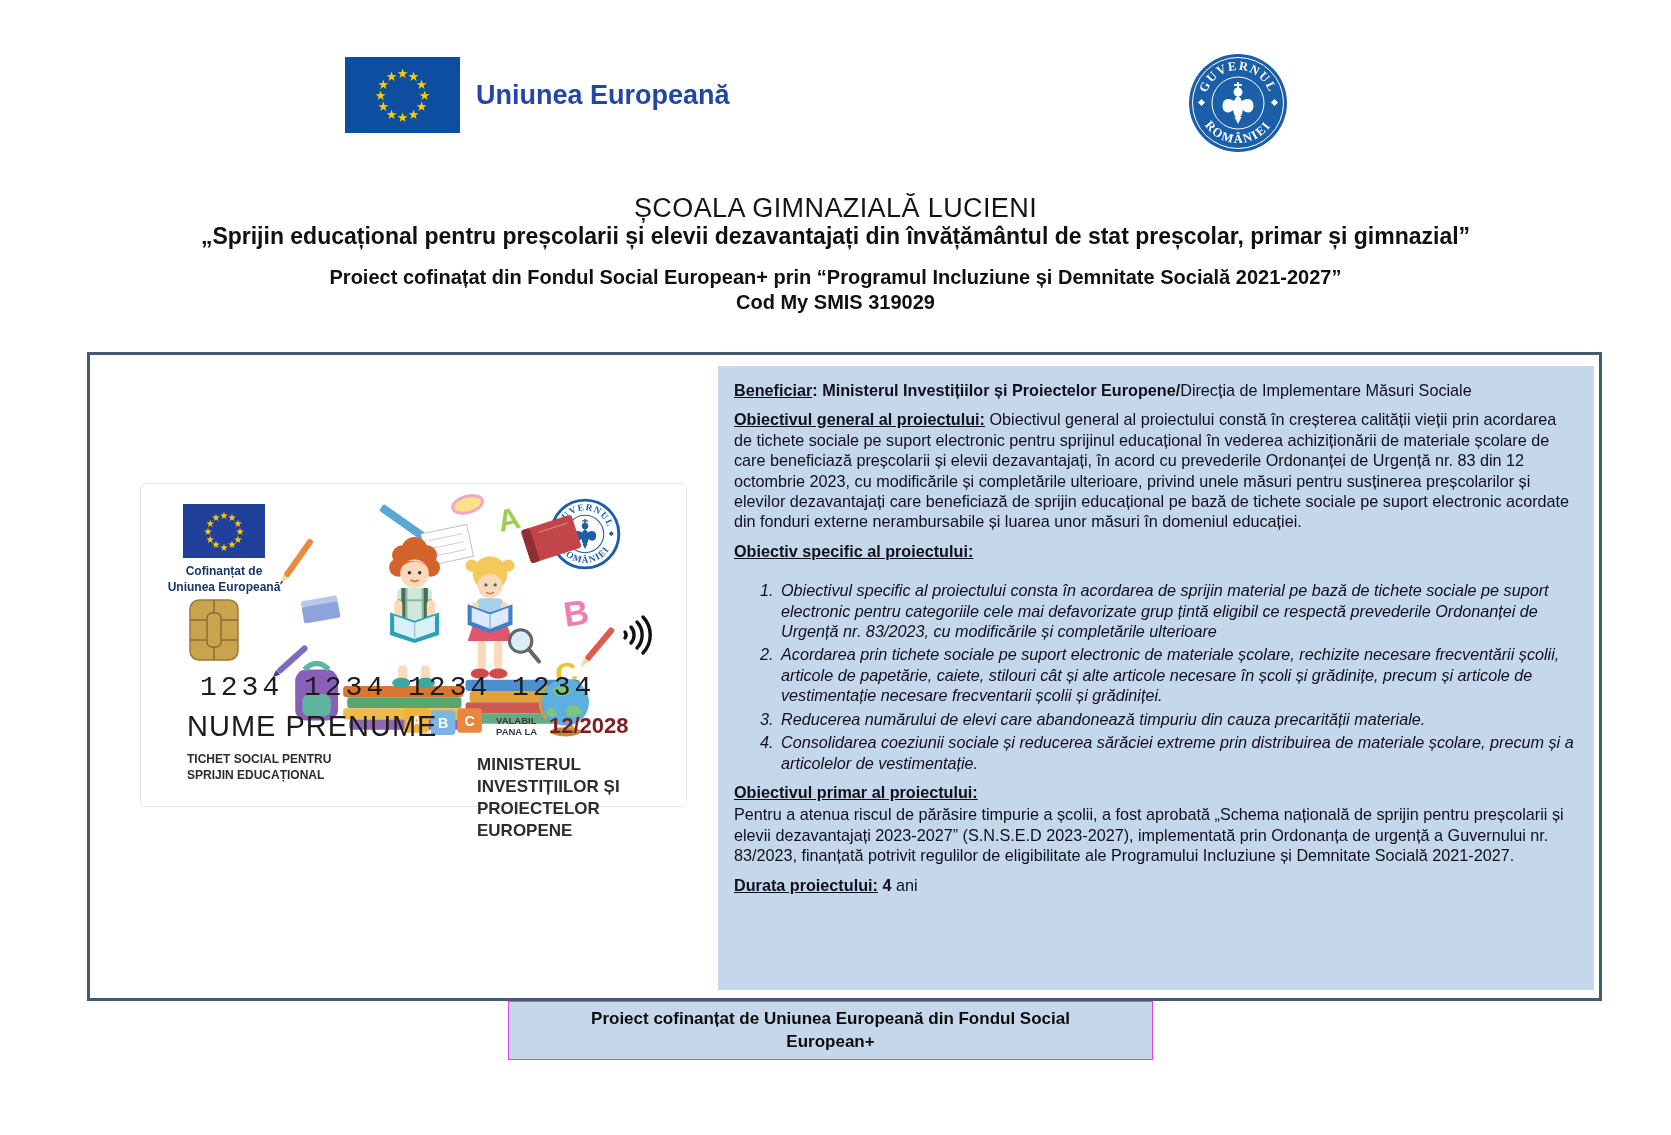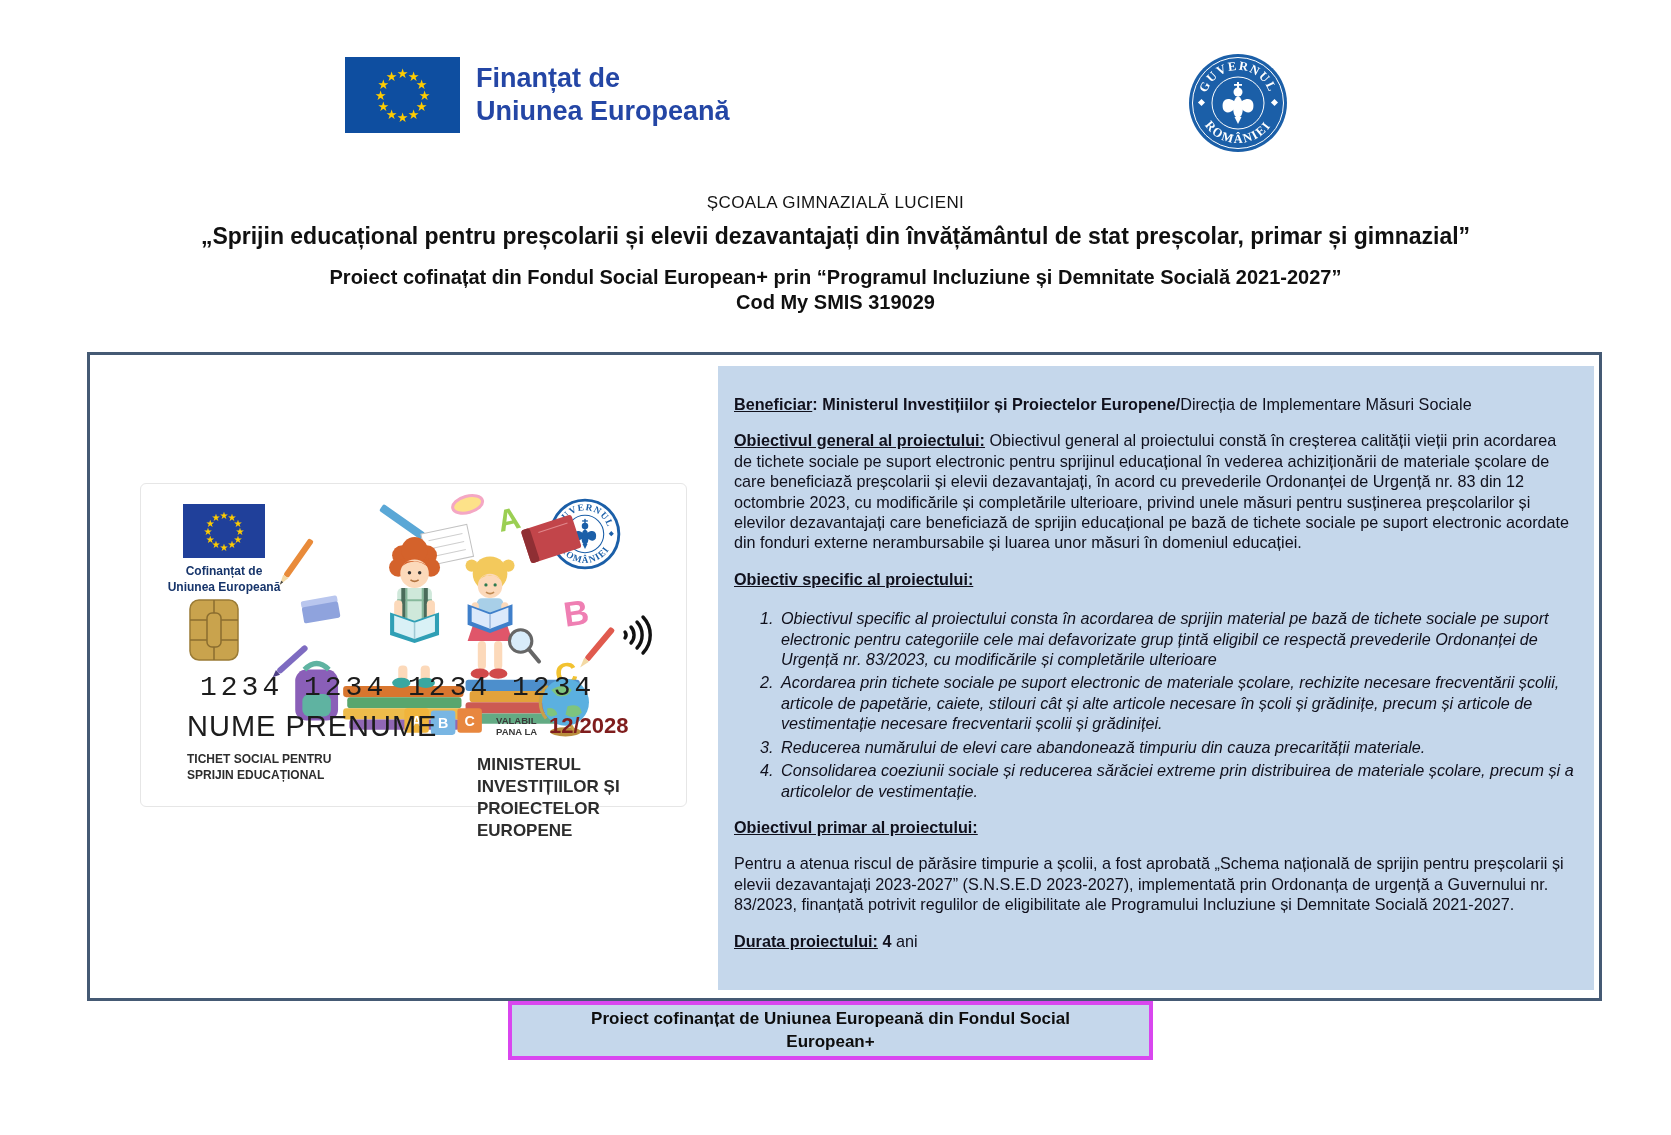--- a/index.html
+++ b/index.html
@@ -5,21 +5,21 @@
   html,body{margin:0;padding:0;background:#ffffff;}
   #page{position:relative;width:1671px;height:1135px;background:#ffffff;
         font-family:"Liberation Sans",sans-serif;overflow:hidden;color:#111;}
   .abs{position:absolute;}
 
   
   .eu-funding-text{font-weight:bold;color:#2446a5;font-size:27px;line-height:1.22;}
 
   
   .t-center{width:100%;text-align:center;}
-  .title-school{font-size:17px;color:#141414;letter-spacing:0.4px;}
+  .title-school{font-size:27px;color:#141414;letter-spacing:0.4px;}
   .title-project{font-size:23px;font-weight:bold;color:#101010;}
   .title-funding{font-size:20px;font-weight:bold;color:#101010;}
   .title-smis{font-size:20px;font-weight:bold;color:#101010;}
 
   
   .content-box{left:87px;top:352px;width:1509px;height:643px;border:3px solid #455a74;background:#fff;}
 
   
   .benefit-card{left:140px;top:483px;width:545px;height:322px;background:#fff;border:1px solid #e6e6e6;border-radius:6px;}
   .card-cofinanced{font-size:12px;font-weight:bold;color:#17356b;text-align:center;line-height:1.3;}
@@ -27,28 +27,28 @@
   .card-holder{font-size:29px;color:#1c1c1c;letter-spacing:1px;}
   .card-valid-label{font-size:9.5px;font-weight:bold;color:#3a3a3a;line-height:1.2;}
   .card-valid-date{font-size:22px;color:#7f1d1d;font-weight:bold;}
   .card-small{font-size:12px;font-weight:bold;color:#2d2d2d;line-height:1.3;}
   .card-small2{font-size:17px;font-weight:bold;color:#2d2d2d;line-height:1.3;}
 
   
   .info-panel{left:718px;top:366px;width:876px;height:624px;background:#c5d7eb;
               padding:12px 16px;box-sizing:border-box;font-size:16.2px;line-height:1.26;
               color:#10101c;overflow:hidden;}
-  .info-panel p{margin:16px 0 9px 0;}
+  .info-panel p{margin:2px 0 9px 0;}
   .lbl{font-weight:bold;text-decoration:underline;}
   .b{font-weight:bold;}
   .info-panel ol{margin:19px 0 9px 0;padding-left:44px;font-style:italic;}
   .info-panel li{margin:0 0 3px 0;padding-left:3px;}
 
   
-  .footer-banner{left:508px;top:1001px;width:645px;height:59px;background:#c5d7eb;border:4px solid #d946ef;
+  .footer-banner{left:508px;top:1001px;width:645px;height:59px;background:#c5d7eb;border:1px solid #d946ef;
                  box-sizing:border-box;display:flex;align-items:center;justify-content:center;}
   .footer-banner-text{width:560px;text-align:center;font-weight:bold;font-size:17px;color:#0d0d0d;line-height:1.35;}
 </style>
 </head>
 <body>
 
 <svg width="0" height="0" style="position:absolute">
   <defs>
     <g id="eagle-shape">
       <circle cx="0" cy="-13" r="4.5"></circle>
@@ -74,21 +74,20 @@
         <text x="76.55" y="53.68" text-anchor="middle" font-size="13" fill="#ffcc00">★</text>
         <text x="68.50" y="61.73" text-anchor="middle" font-size="13" fill="#ffcc00">★</text>
         <text x="57.50" y="64.68" text-anchor="middle" font-size="13" fill="#ffcc00">★</text>
         <text x="46.50" y="61.73" text-anchor="middle" font-size="13" fill="#ffcc00">★</text>
         <text x="38.45" y="53.68" text-anchor="middle" font-size="13" fill="#ffcc00">★</text>
         <text x="35.50" y="42.68" text-anchor="middle" font-size="13" fill="#ffcc00">★</text>
         <text x="38.45" y="31.68" text-anchor="middle" font-size="13" fill="#ffcc00">★</text>
         <text x="46.50" y="23.63" text-anchor="middle" font-size="13" fill="#ffcc00">★</text>
       </svg>
     <div class="eu-funding-text">
-      <div>Finanțat de</div>
       <div>Uniunea Europeană</div>
     </div>
   </div>
 
   <svg class="abs" style="left:1188px;top:53px" viewBox="0 0 100 100" width="100" height="100">
     <circle cx="50" cy="50" r="49" fill="#1b5fa8"></circle>
     <circle cx="50" cy="50" r="45.5" fill="none" stroke="#ffffff" stroke-width="1"></circle>
     <circle cx="50" cy="50" r="26" fill="none" stroke="#ffffff" stroke-width="1"></circle>
     <defs>
       <path id="arc-top-h" d="M17 50 A33 33 0 0 1 83 50" fill="none"></path>

